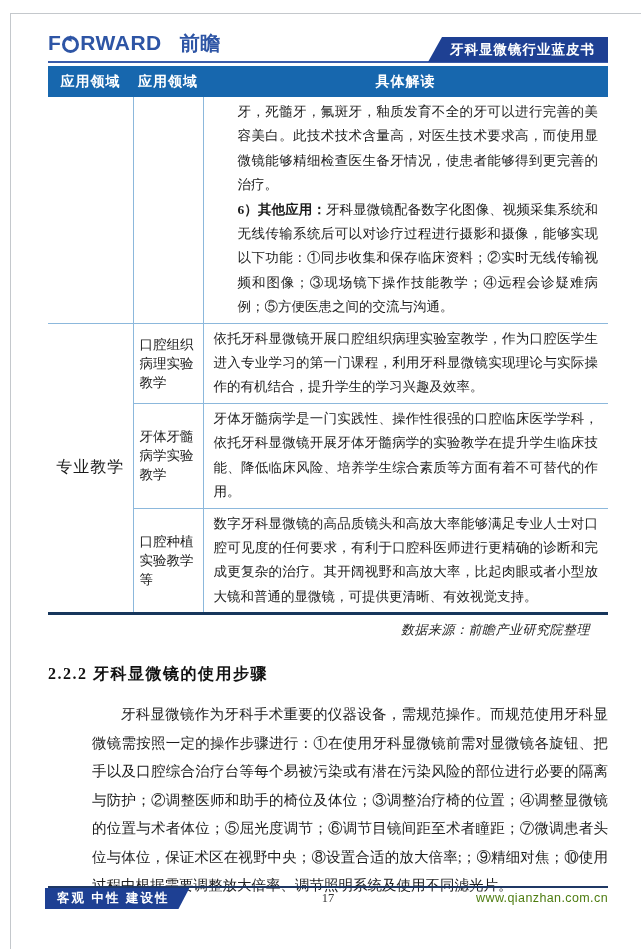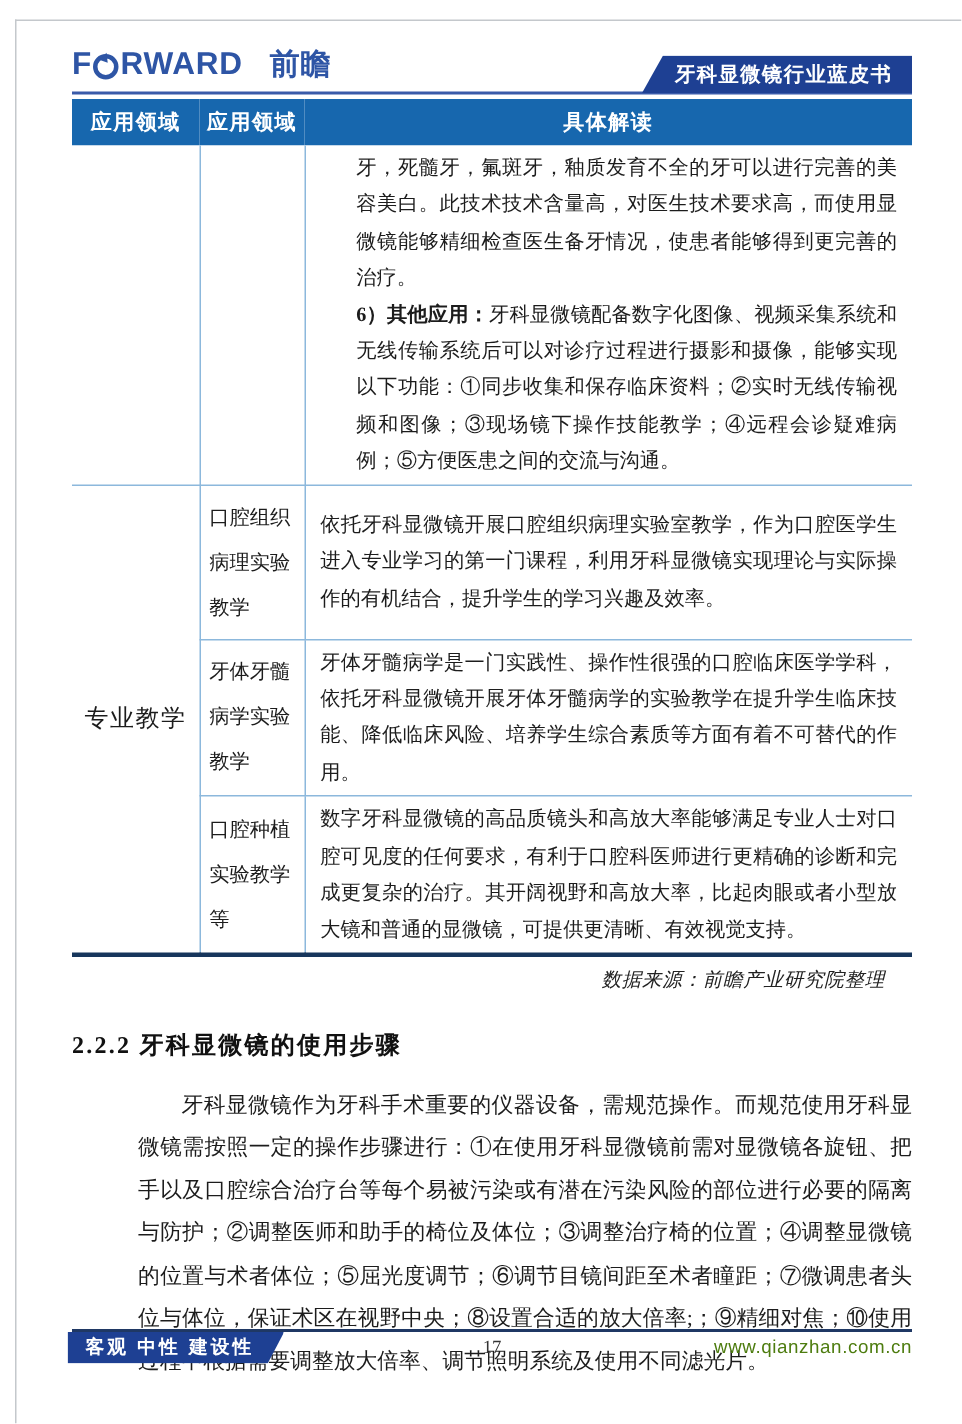--- a/index.html
+++ b/index.html
@@ -65,21 +65,21 @@
   .app-table tbody tr:last-child td{border-bottom:none;}
 
   .cell-detail{
     padding:3px 10px;font-size:13.5px;line-height:24.4px;
     text-align:justify;
   }
   .cell-detail .para{text-align:justify;}
   .cell-detail .b{font-weight:bold;}
   .row-cont .cell-detail{height:190px;padding-left:34px;}
   .cell-topic{
-    padding:6px 6px;font-size:13.5px;line-height:30px;text-align:left;
+    padding:6px 6px;font-size:13.5px;line-height:19px;text-align:left;
   }
   .cell-group{
     text-align:center;font-size:16px;letter-spacing:1px;
   }
   .h-b{height:73px;} .h-c{height:94px;} .h-d{height:96px;}
 
   .source-note{
     margin:6px 18px 0 0;text-align:right;
     font-style:italic;font-size:13px;color:#222;letter-spacing:.5px;
   }

